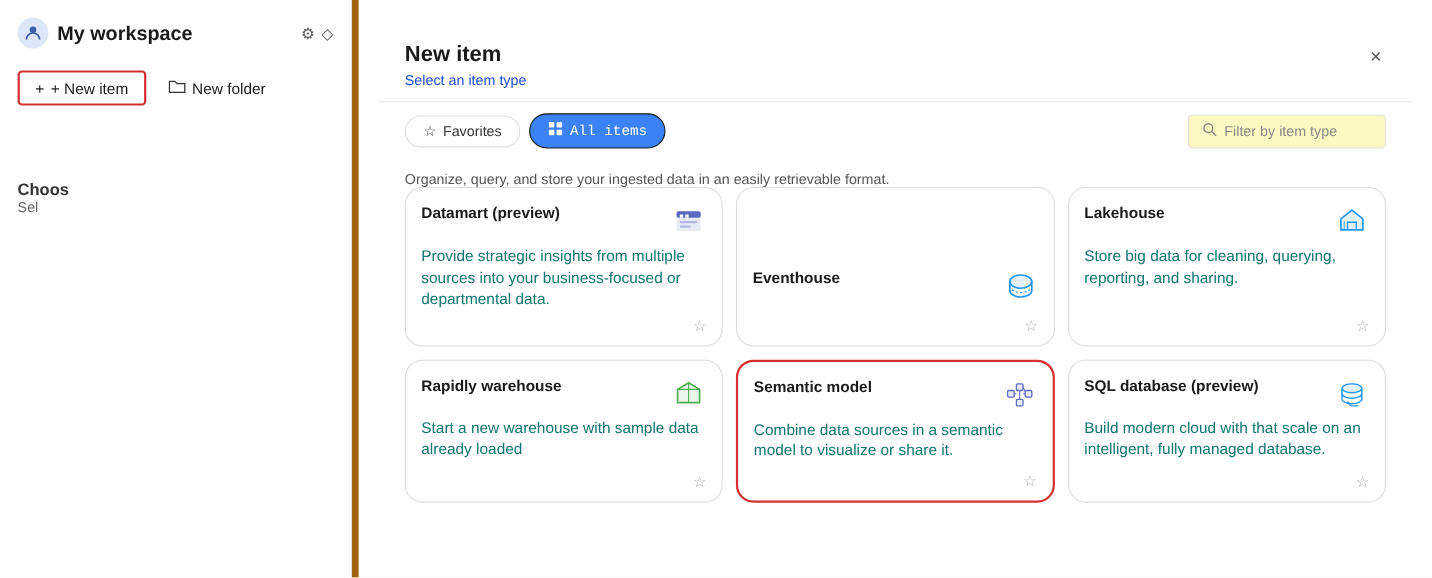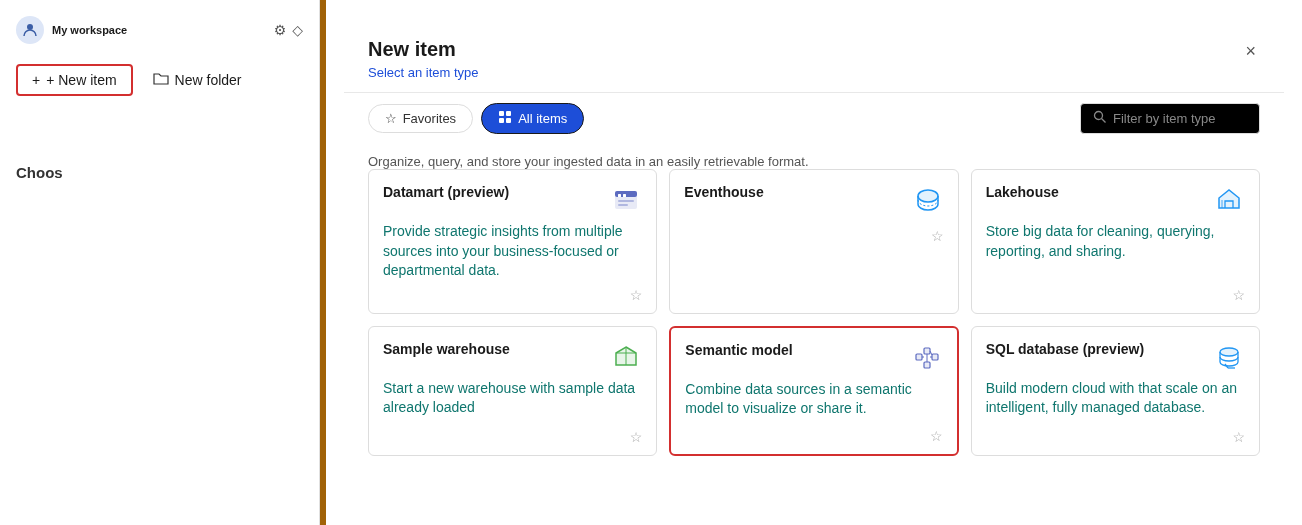--- a/index.html
+++ b/index.html
@@ -34,21 +34,21 @@
       height: 28px;
       border-radius: 50%;
       background: #dde6f7;
       display: flex;
       align-items: center;
       justify-content: center;
       color: #3b5ea6;
       font-size: 14px;
     }
     .workspace-title {
-      font-size: 11px;
+      font-size: 18px;
       font-weight: 600;
       color: #1a1a1a;
       flex: 1;
     }
     .header-icons {
       display: flex;
       gap: 6px;
       color: #555;
       font-size: 14px;
     }
@@ -158,33 +158,34 @@
       gap: 6px;
       padding: 6px 16px;
       border-radius: 20px;
       font-size: 13px;
       cursor: pointer;
       border: 1px solid #ddd;
       background: #fff;
       color: #333;
     }
     .tab-btn.active {
-      background: #1d4ed8;
+      background: #3b82f6;
       color: #fff;
       border-color: #1a1a1a;
+      font-family: Liberation Mono, monospace;
     }
 
     .filter-box {
       display: flex;
       align-items: center;
       gap: 6px;
       padding: 6px 12px;
       border: 1px solid #ddd;
       border-radius: 4px;
-      background: #000000;
+      background: #fef9c3;
       color: #888;
       font-size: 13px;
       min-width: 180px;
     }
 
     
     .dialog-body {
       flex: 1;
       overflow-y: auto;
       padding: 12px 24px 16px 24px;
@@ -202,28 +203,29 @@
 
     
     .cards-grid {
       display: grid;
       grid-template-columns: repeat(3, 1fr);
       gap: 12px;
       margin-bottom: 12px;
     }
     .card {
       border: 1px solid #ddd;
-      border-radius: 6px;
+      border-radius: 16px;
       padding: 14px 14px 10px 14px;
       background: #fff;
       cursor: pointer;
       position: relative;
       display: flex;
       flex-direction: column;
       min-height: 130px;
+      justify-content: flex-end;
     }
     .card.selected {
       border: 2px solid #d32f2f;
     }
     .card-header {
       display: flex;
       align-items: flex-start;
       justify-content: space-between;
       margin-bottom: 6px;
     }
@@ -293,20 +295,21 @@
         <svg width="16" height="16" viewBox="0 0 16 16" fill="none">
           <path d="M1 3h5l2 2h7v8H1V3z" stroke="#333" stroke-width="1.2" fill="none"></path>
         </svg>
       </span>
       <span>New folder</span>
     </button>
   </div>
 
   <div style="margin-top:40px;">
     <div class="sidebar-choose">Choos</div>
+    <div class="sidebar-sub">Sel</div>
   </div>
 </div>
 
 <div class="main-panel">
   <div class="dialog">
 
     <div class="dialog-header">
       <div>
         <div class="dialog-title">New item</div>
         <div class="dialog-subtitle">Select an item type</div>
@@ -397,21 +400,21 @@
             </div>
           </div>
           <div class="card-desc">Store big data for cleaning, querying, reporting, and sharing.</div>
           <div class="card-footer">
             <span class="star-icon">☆</span>
           </div>
         </div>
 
         <div class="card">
           <div class="card-header">
-            <span class="card-title">Sample warehouse</span>
+            <span class="card-title">Rapidly warehouse</span>
             <div class="card-icon icon-sample">
               <svg width="28" height="28" viewBox="0 0 28 28" fill="none">
                 <polygon points="14,4 24,10 24,22 4,22 4,10" fill="#e8f5e9" stroke="#4caf50" stroke-width="1.5"></polygon>
                 <line x1="14" y1="4" x2="14" y2="22" stroke="#4caf50" stroke-width="1"></line>
                 <line x1="4" y1="10" x2="24" y2="10" stroke="#4caf50" stroke-width="1"></line>
               </svg>
             </div>
           </div>
           <div class="card-desc">Start a new warehouse with sample data already loaded</div>
           <div class="card-footer">

